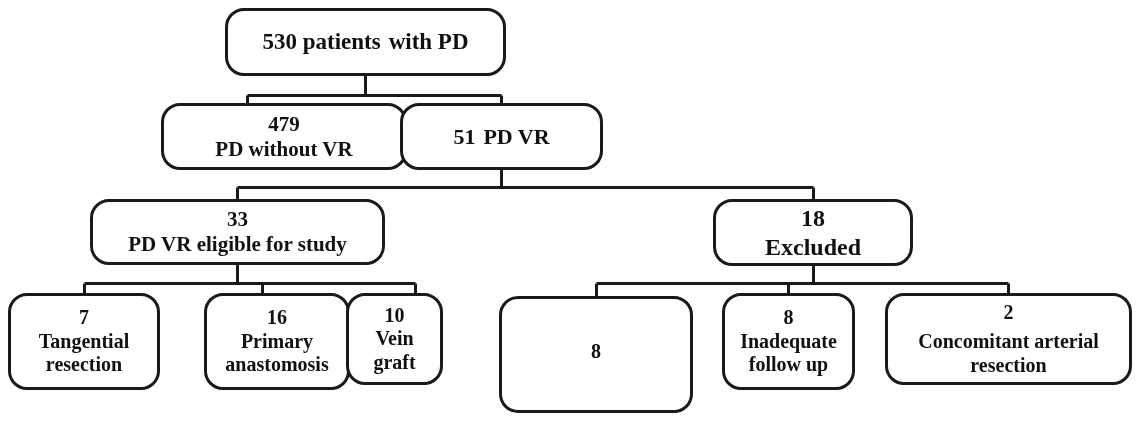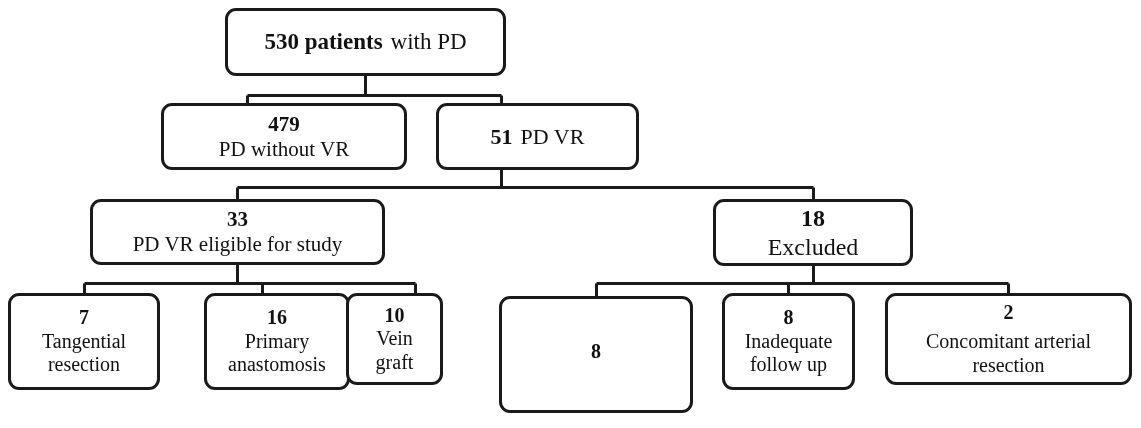--- a/index.html
+++ b/index.html
@@ -26,38 +26,38 @@
   .connectors path {
     stroke: #1a1a1a;
     stroke-width: 3;
     fill: none;
   }
   .node {
     position: absolute;
     box-sizing: border-box;
     background: #ffffff;
     border: 3px solid #1a1a1a;
-    border-radius: 11px;
+    border-radius: 19px;
     display: flex;
     flex-direction: column;
     align-items: center;
     justify-content: center;
     text-align: center;
     line-height: 1.18;
   }
   .node .num { font-weight: bold; }
-  .node .lbl { white-space: pre-line; }
+  .node .lbl { white-space: pre-line; font-weight: bold; }
   .node.inline { flex-direction: row; }
   .node.inline .lbl { margin-left: 8px; white-space: nowrap; }
   .node.gap .num { margin-bottom: 6px; }
 
   
   .n-root   { left: 225px; top: 8px;   width: 281px; height: 68px;  font-size: 23px; }
   .n-novr   { left: 124px; top: 103px; width: 246px; height: 67px;  font-size: 21px; margin-left: 37px; }
-  .n-pdvr   { left: 400px; top: 103px; width: 203px; height: 67px;  font-size: 22px; margin-left: 36px; }
+  .n-pdvr   { left: 400px; top: 103px; width: 203px; height: 67px;  font-size: 22px; }
   .n-elig   { left: 90px;  top: 199px; width: 295px; height: 66px;  font-size: 21px; }
   .n-excl   { left: 713px; top: 199px; width: 200px; height: 67px;  font-size: 24px; }
   .n-tang   { left: 8px;   top: 293px; width: 152px; height: 97px;  font-size: 20px; }
   .n-prim   { left: 204px; top: 293px; width: 146px; height: 97px;  font-size: 20px; }
   .n-vein   { left: 346px; top: 293px; width: 97px;  height: 92px;  font-size: 20px; }
   .n-nadeno { left: 499px; top: 296px; width: 194px; height: 117px; font-size: 20px; }
   .n-inad   { left: 722px; top: 293px; width: 133px; height: 97px;  font-size: 20px; }
   .n-cart   { left: 885px; top: 293px; width: 247px; height: 92px;  font-size: 20px; }
 </style>
 </head>

